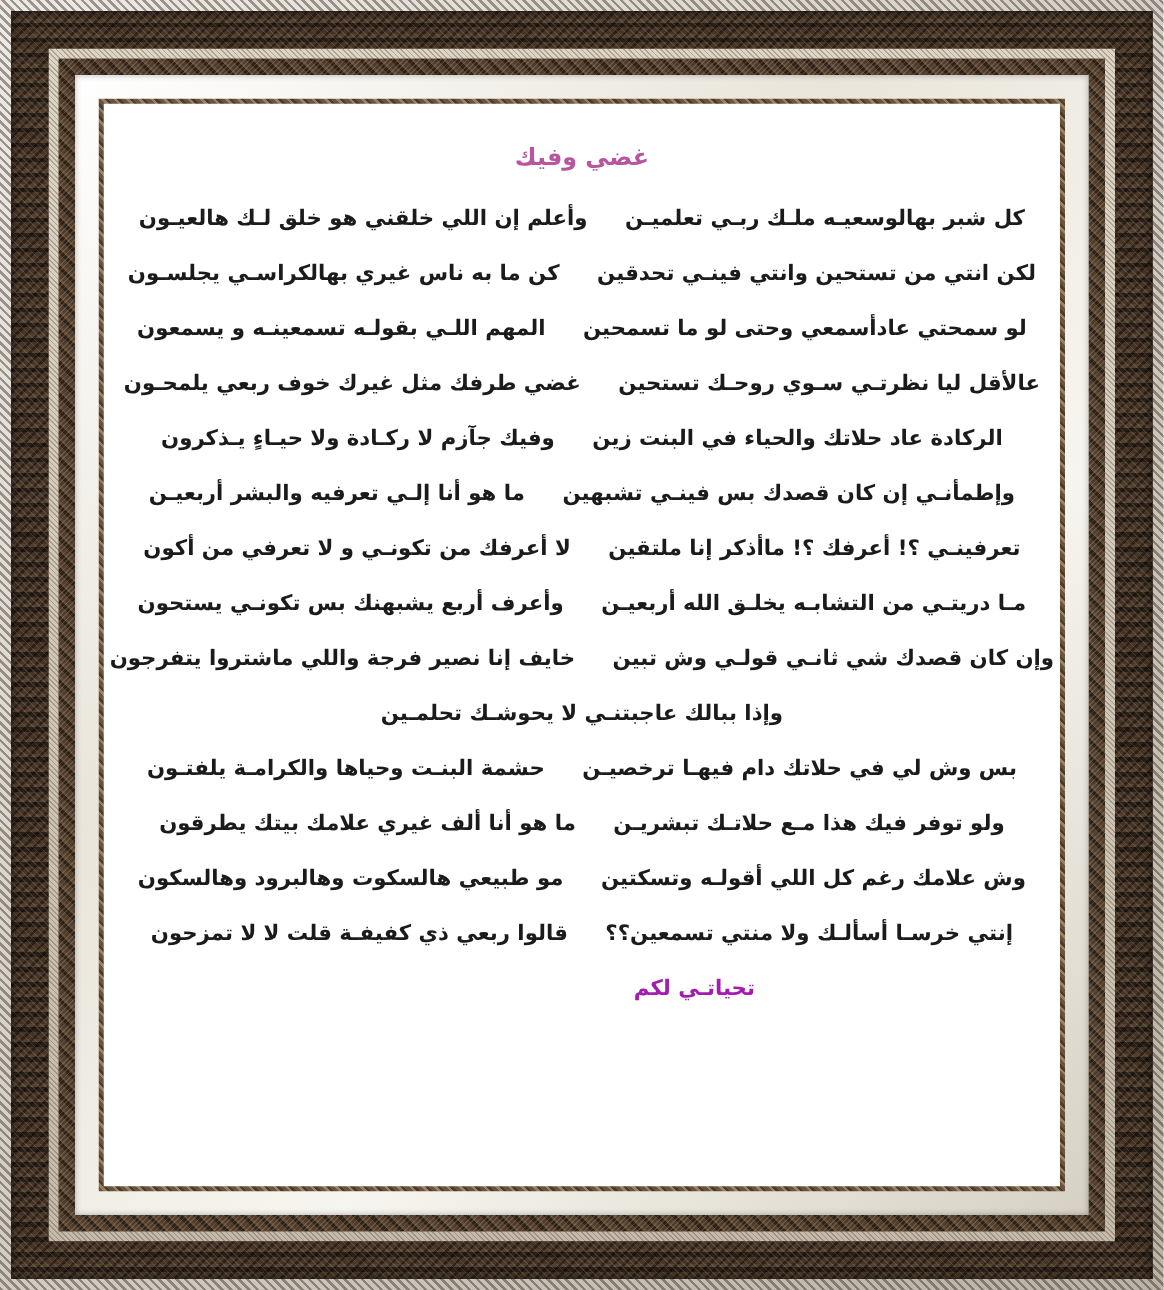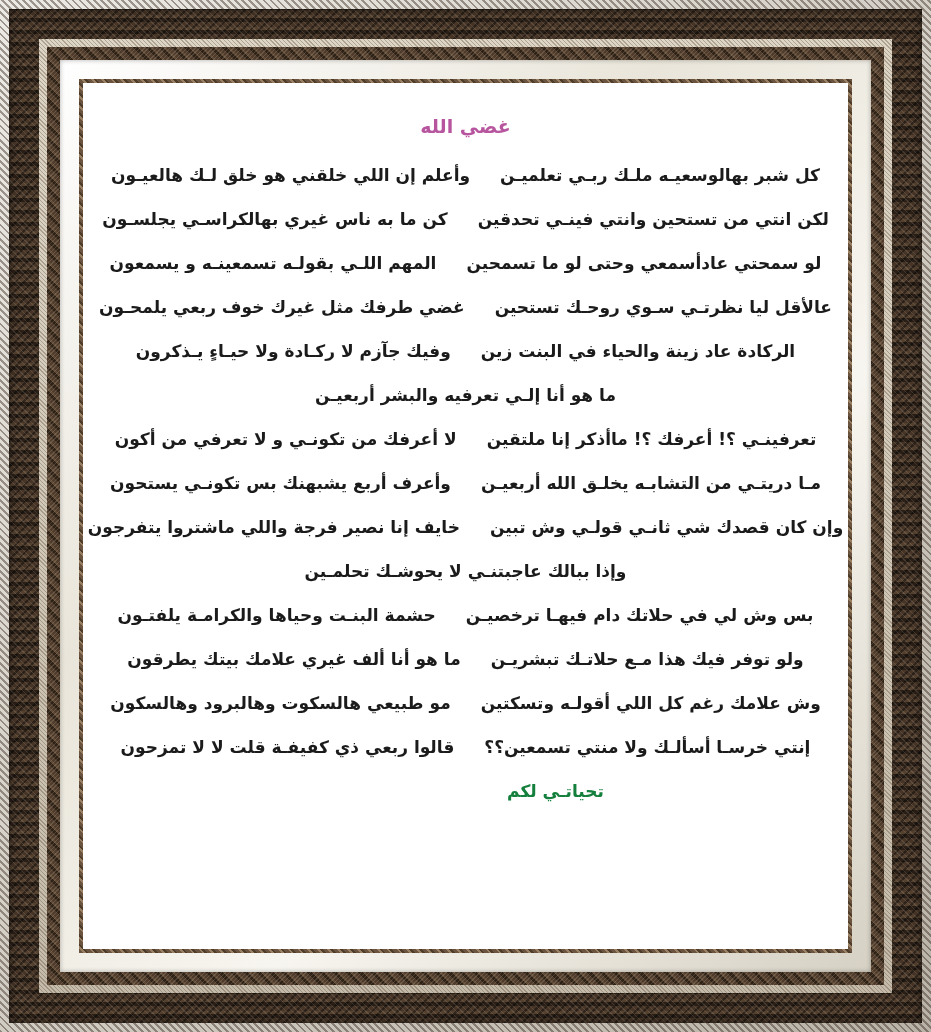--- a/index.html
+++ b/index.html
@@ -90,44 +90,45 @@
 
 <div class="canvas">
   <div class="f0">
     <div class="f1">
       <div class="f2">
         <div class="f3">
           <div class="f4">
             <div class="f5">
               <div class="content">
 
-                <div class="title" style="color: rgb(183, 86, 158);">غضي الله</div>
+                <div class="title" style="color: rgb(183, 86, 158);">غضي وفيك</div>
 
                 <div class="lines">
                   <div class="line" style="color: rgb(27, 27, 27);">
                     <span>كل شبر بهالوسعيـه ملـك ربـي تعلميـن</span>
                     <span>وأعلم إن اللي خلقني هو خلق لـك هالعيـون</span>
                   </div>
                   <div class="line" style="color: rgb(27, 27, 27);">
                     <span>لكن انتي من تستحين وانتي فينـي تحدقين</span>
                     <span>كن ما به ناس غيري بهالكراسـي يجلسـون</span>
                   </div>
                   <div class="line" style="color: rgb(27, 27, 27);">
                     <span>لو سمحتي عادأسمعي وحتى لو ما تسمحين</span>
                     <span>المهم اللـي بقولـه تسمعينـه و يسمعون</span>
                   </div>
                   <div class="line" style="color: rgb(27, 27, 27);">
                     <span>عالأقل ليا نظرتـي سـوي روحـك تستحين</span>
                     <span>غضي طرفك مثل غيرك خوف ربعي يلمحـون</span>
                   </div>
                   <div class="line" style="color: rgb(27, 27, 27);">
-                    <span>الركادة عاد زينة والحياء في البنت زين</span>
+                    <span>الركادة عاد حلاتك والحياء في البنت زين</span>
                     <span>وفيك جآزم لا ركـادة ولا حيـاءٍ يـذكرون</span>
                   </div>
                   <div class="line" style="color: rgb(27, 27, 27);">
+                    <span>وإطمأنـي إن كان قصدك بس فينـي تشبهين</span>
                     <span>ما هو أنا إلـي تعرفيه والبشر أربعيـن</span>
                   </div>
                   <div class="line" style="color: rgb(27, 27, 27);">
                     <span>تعرفينـي ؟! أعرفك ؟! ماأذكر إنا ملتقين</span>
                     <span>لا أعرفك من تكونـي و لا تعرفي من أكون</span>
                   </div>
                   <div class="line" style="color: rgb(27, 27, 27);">
                     <span>مـا دريتـي من التشابـه يخلـق الله أربعيـن</span>
                     <span>وأعرف أربع يشبهنك بس تكونـي يستحون</span>
                   </div>
@@ -149,21 +150,21 @@
                   <div class="line" style="color: rgb(27, 27, 27);">
                     <span>وش علامك رغم كل اللي أقولـه وتسكتين</span>
                     <span>مو طبيعي هالسكوت وهالبرود وهالسكون</span>
                   </div>
                   <div class="line" style="color: rgb(27, 27, 27);">
                     <span>إنتي خرسـا أسألـك ولا منتي تسمعين؟؟</span>
                     <span>قالوا ربعي ذي كفيفـة قلت لا لا تمزحون</span>
                   </div>
                 </div>
 
-                <div class="closing" style="color: #15803d;">تحياتـي لكم</div>
+                <div class="closing" style="color: #a21caf;">تحياتـي لكم</div>
 
               </div>
             </div>
           </div>
         </div>
       </div>
     </div>
   </div>
 </div>
 

